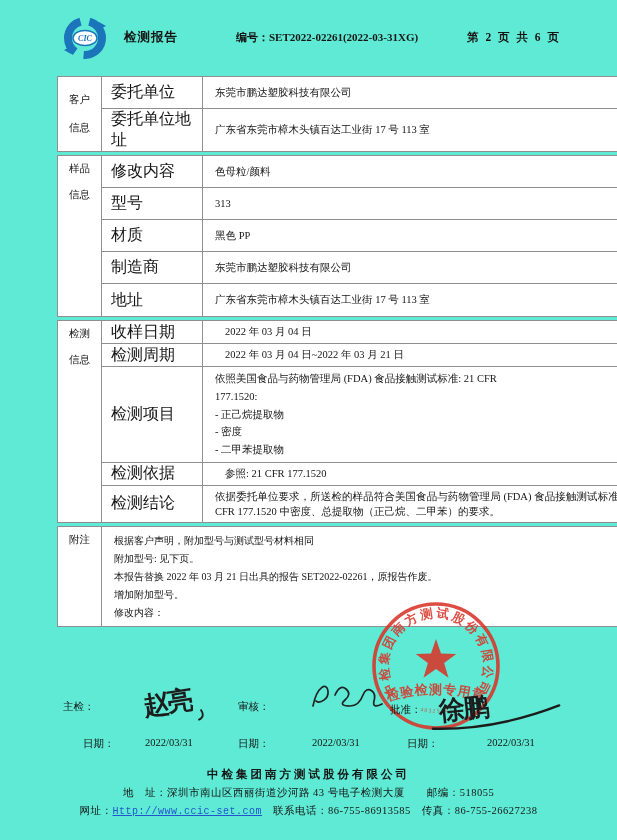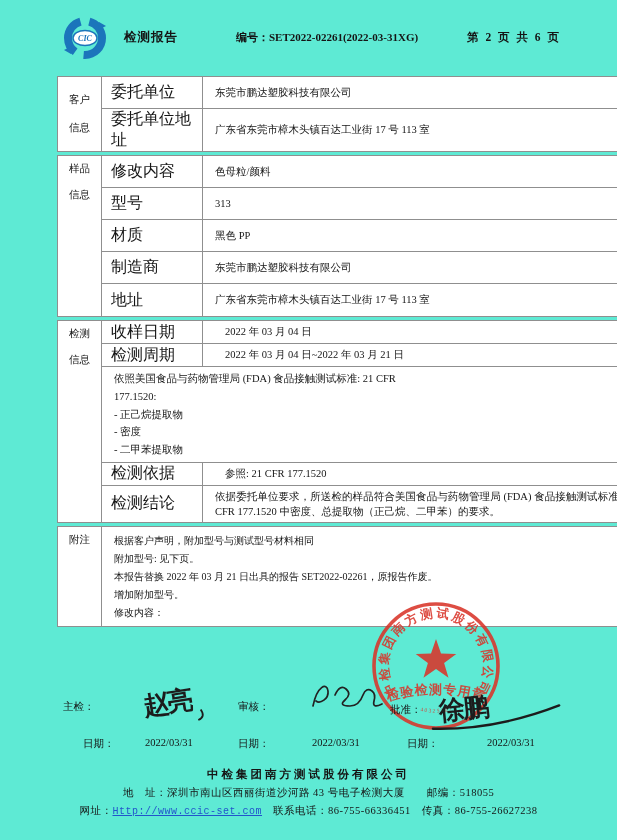--- a/index.html
+++ b/index.html
@@ -140,20 +140,21 @@
       <div class="rows">
         <div class="row h24">
           <div class="label-cell">收样日期</div>
           <div class="value-cell">2022 年 03 月 04 日</div>
         </div>
         <div class="row h24">
           <div class="label-cell">检测周期</div>
           <div class="value-cell">2022 年 03 月 04 日~2022 年 03 月 21 日</div>
         </div>
         <div class="row">
+          <div class="label-cell">检测项目</div>
           <div class="value-cell block items-cell">
             <div class="line">依照美国食品与药物管理局 (FDA) 食品接触测试标准: 21 CFR</div>
             <div class="line">177.1520:</div>
             <div class="line">-  正己烷提取物</div>
             <div class="line">-  密度</div>
             <div class="line">-  二甲苯提取物</div>
           </div>
         </div>
         <div class="row h24">
           <div class="label-cell">检测依据</div>
@@ -240,17 +241,17 @@
     <span class="sig-label" style="left:181px; top:59px;">日期：</span>
     <span class="sig-label" style="left:255px; top:59px;">2022/03/31</span>
     <span class="sig-label" style="left:350px; top:59px;">日期：</span>
     <span class="sig-label" style="left:430px; top:59px;">2022/03/31</span>
   </div>
 
   <div class="footer">
     <div class="f-company">中检集团南方测试股份有限公司</div>
     <div class="f-line">地　址：深圳市南山区西丽街道沙河路 43 号电子检测大厦　　邮编：518055</div>
     <div class="f-line">
-      <span>网址：</span><span class="f-link">Http://www.ccic-set.com</span><span>　联系电话：86-755-66336451　传真：86-755-26627238</span>
+      <span>网址：</span><span class="f-link">Http://www.ccic-set.com</span><span>　联系电话：86-755-86913585　传真：86-755-26627238</span>
     </div>
   </div>
 
 </div>
 
 </body></html>

